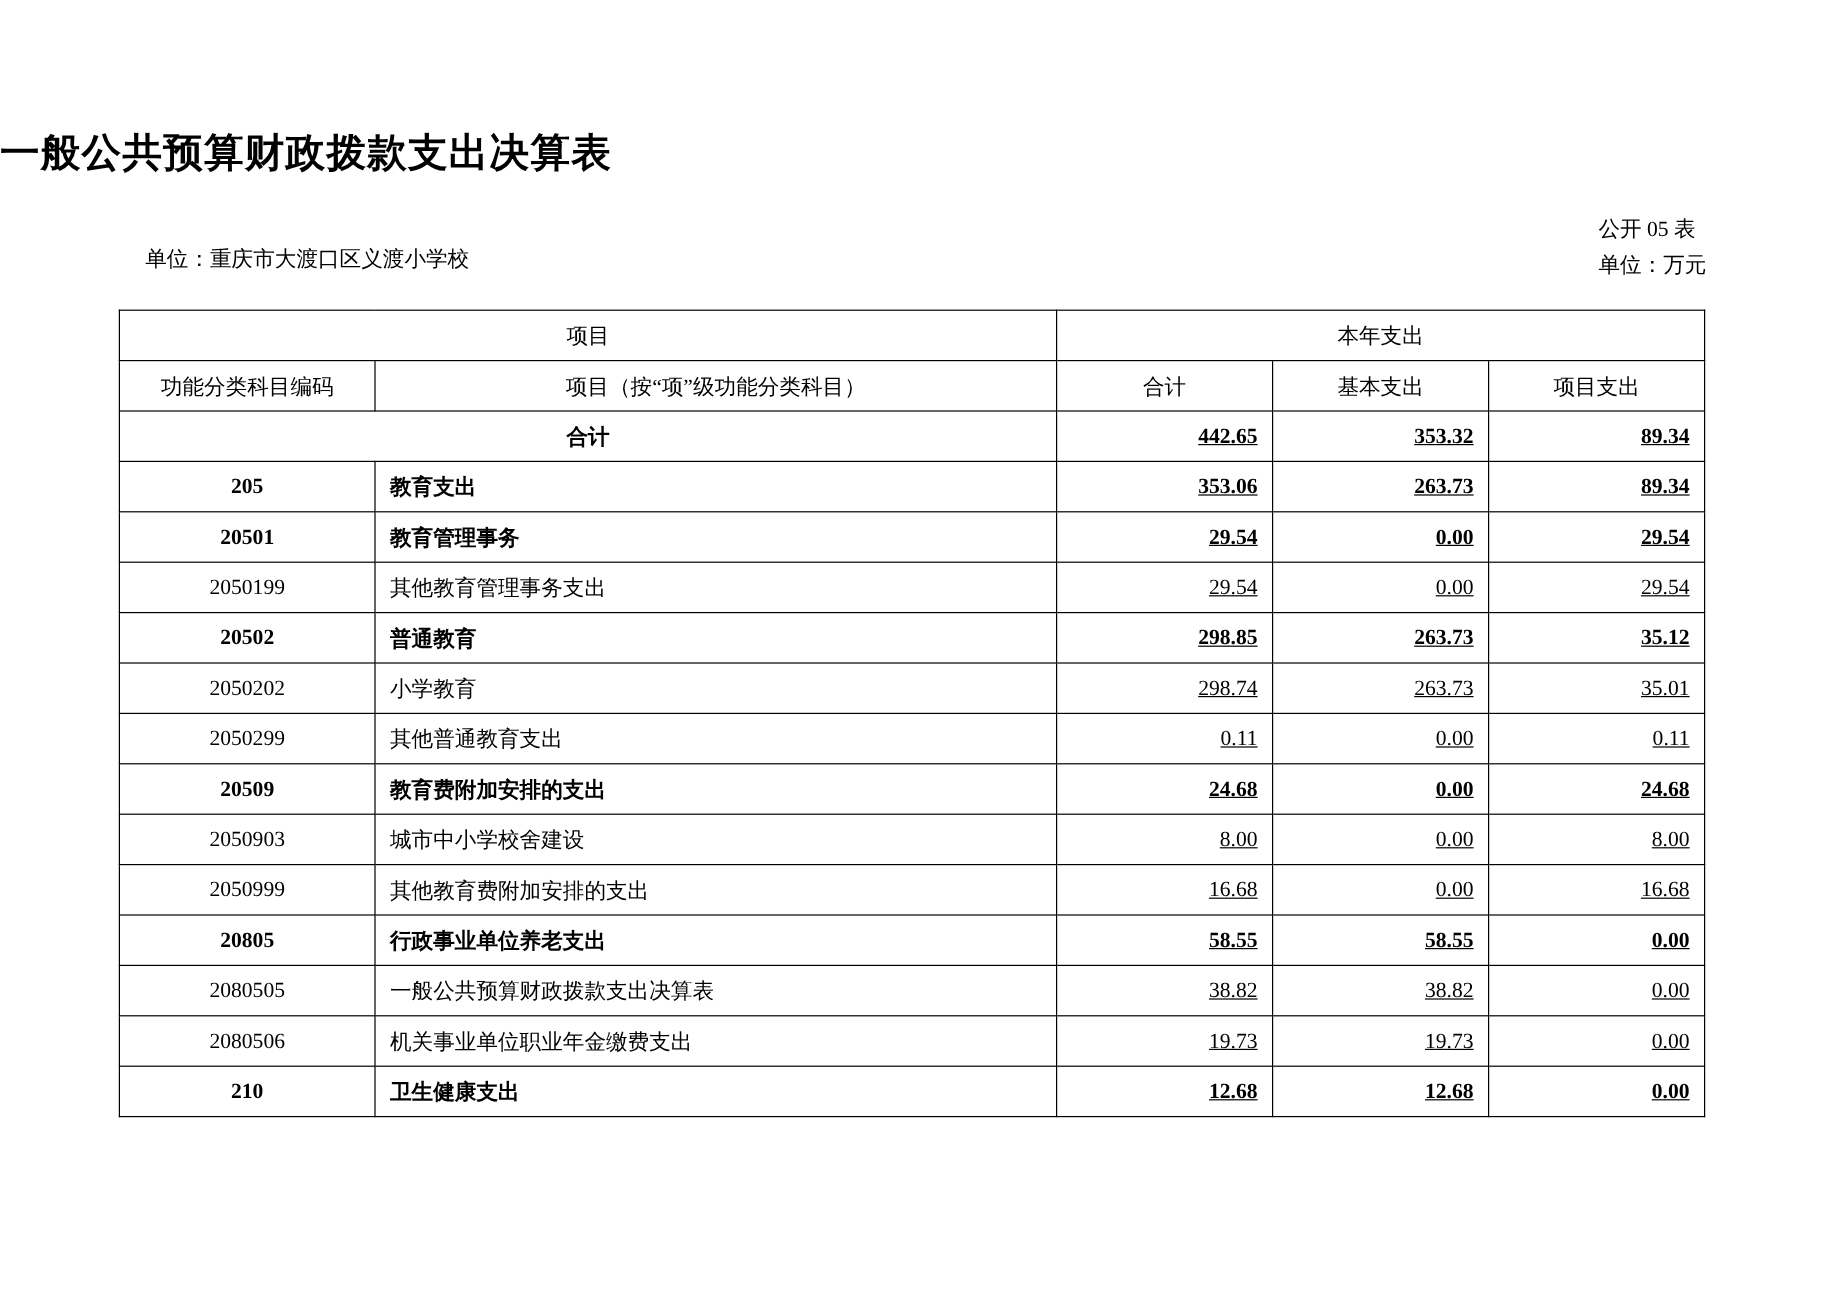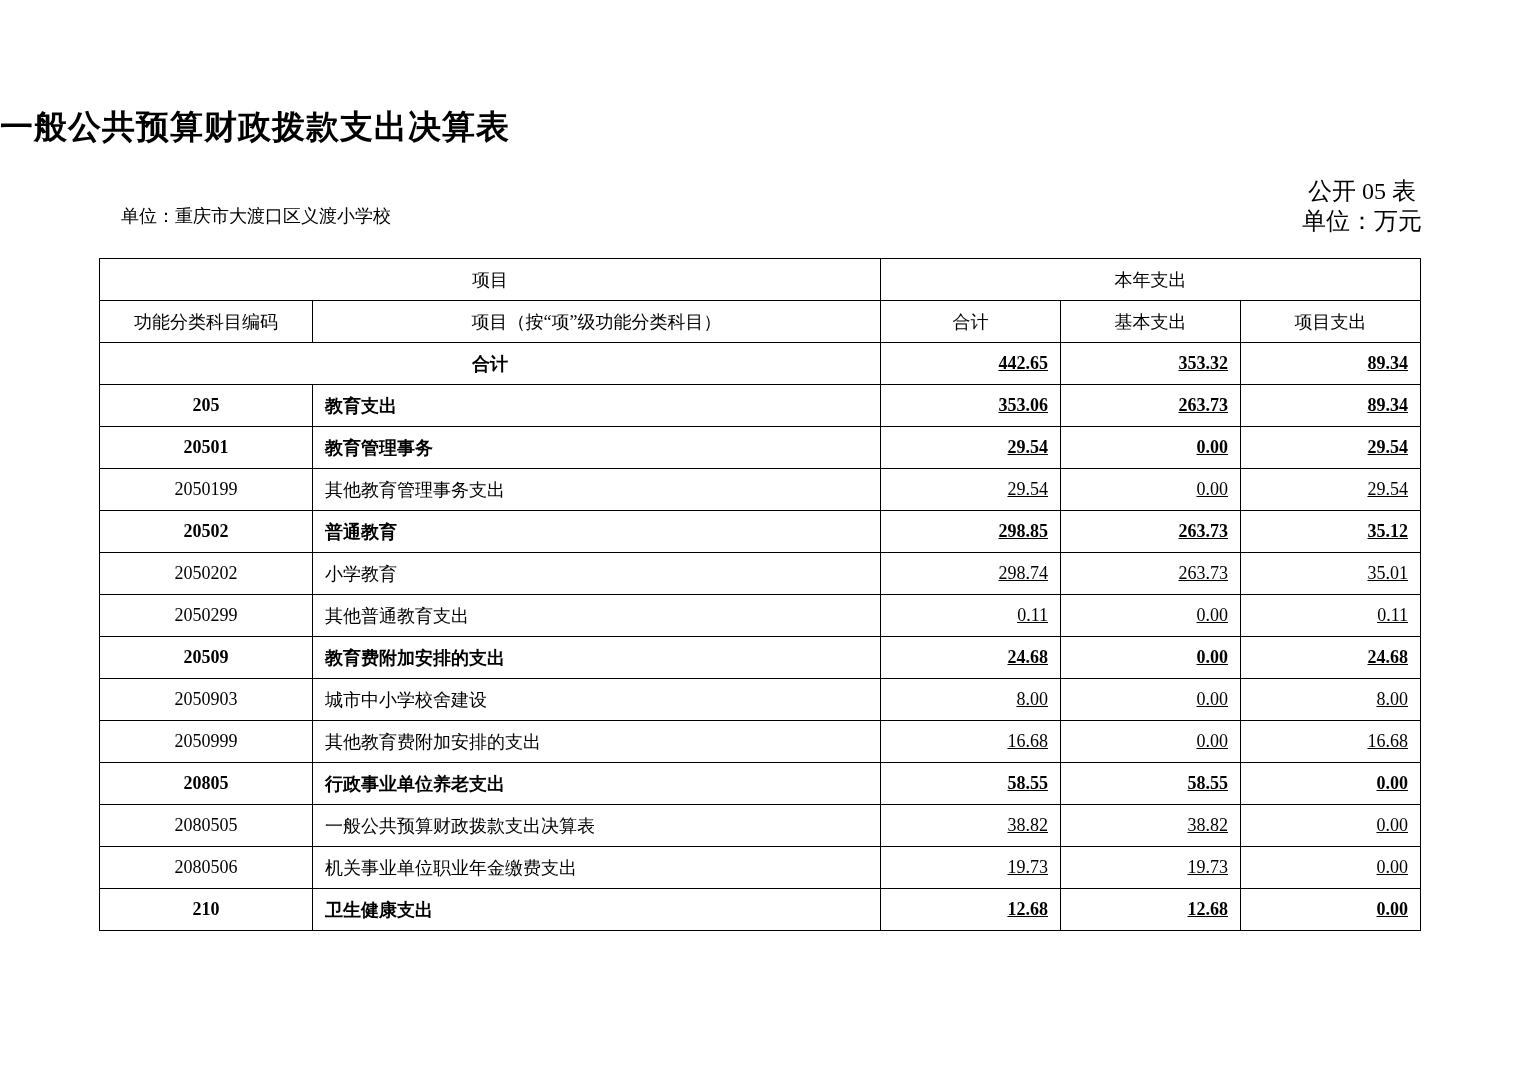--- a/index.html
+++ b/index.html
@@ -37,22 +37,22 @@
     position: absolute;
     left: 121px;
     top: 28px;
     font-size: 18px;
     font-family: "Liberation Serif", "DejaVu Serif", serif;
   }
   .meta-right {
     position: absolute;
     right: 98px;
     top: 0px;
-    text-align: center;
-    font-size: 24px;
+    text-align: left;
+    font-size: 18px;
     line-height: 30px;
   }
   table.main {
     border-collapse: collapse;
     margin: 20px auto 0 auto;
     width: 1322px;
     table-layout: fixed;
   }
   table.main td {
     border: 1.2px solid #000000;

